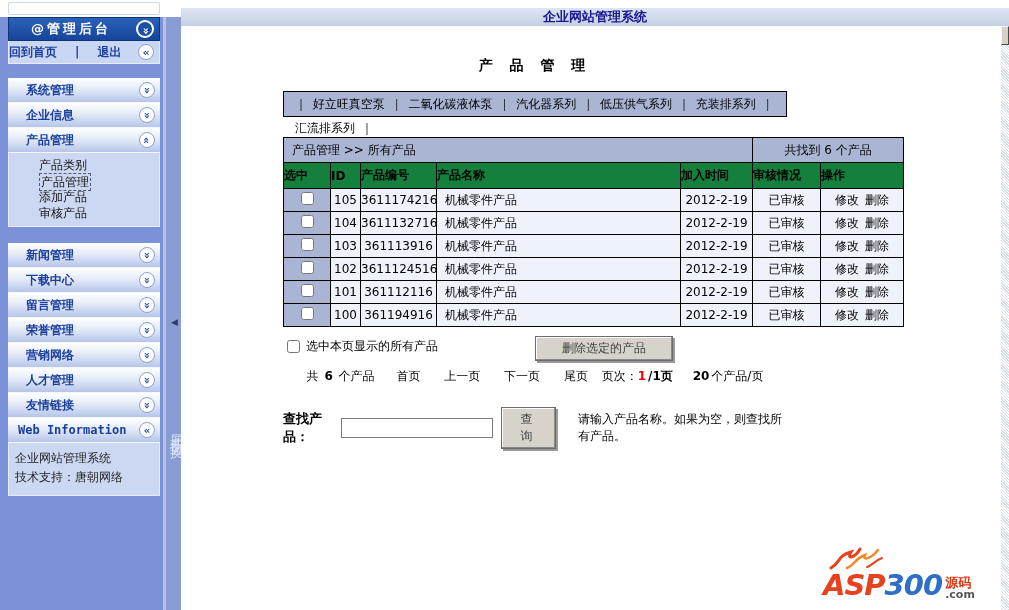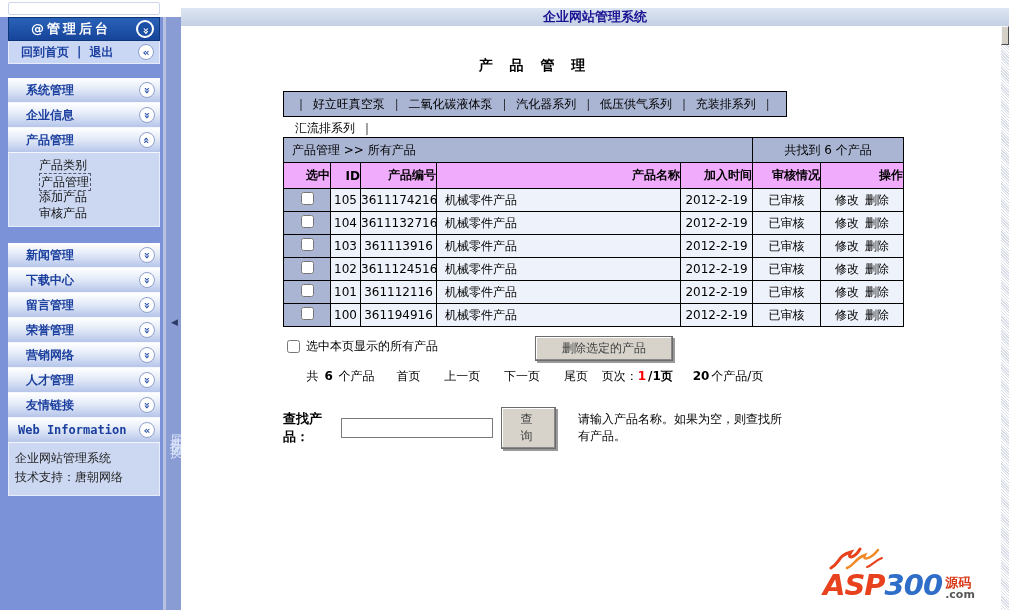--- a/index.html
+++ b/index.html
@@ -17,21 +17,21 @@
   .white-box { height:13px; background:#fff; border:1px solid #ccd6ec; border-radius:2px; margin-bottom:2px; }
 
   .admin-bar {
     height:24px; background:linear-gradient(180deg,#2a62b8,#16459a);
     border:1px solid #0e3578; display:flex; align-items:center;
     color:#fff; font-weight:bold; font-size:13px; letter-spacing:3px;
     padding-left:22px; position:relative; cursor:pointer;
   }
   .home-row {
     height:23px; background:#c9d6f4; border:1px solid #e6ecfa; border-top:none;
-    display:flex; align-items:center; gap:8px; padding-left:12px;
+    display:flex; align-items:center; gap:18px; padding-left:0;
     color:#1b3f9e; font-weight:bold; margin-bottom:14px; position:relative;
   }
   .home-row a { color:#1b3f9e; text-decoration:none; cursor:pointer; }
 
   .menu-item {
     height:25px; background:linear-gradient(180deg,#ffffff 0%,#e4ebf8 45%,#b6c5ea 100%);
     border-bottom:1px solid #f4f7fd; display:flex; align-items:center;
     color:#1b3f9e; font-weight:bold; padding-left:18px; position:relative; cursor:pointer;
   }
   .chev {
@@ -96,21 +96,21 @@
     border:1px solid #000; padding-left:8px; font-size:12px; color:#000;
   }
   .cat-bar span { margin:0 3px; }
   .cat-bar .cat { cursor:pointer; }
 
   table.products { margin-top:20px; width:620px; border-collapse:collapse; table-layout:fixed; font-size:12px; }
   table.products td { border:1px solid #000; overflow:hidden; white-space:nowrap; }
   .t-topbar td { background:#a9b5d3; height:25px; }
   .t-topbar .crumb { padding-left:8px; }
   .t-topbar .found { text-align:center; }
-  .t-head td { background:#f0abfc; height:26px; font-weight:bold; text-align:right; }
+  .t-head td { background:#15803d; height:26px; font-weight:bold; text-align:left; }
   .t-row td { background:#eef2fa; height:23px; text-align:center; }
   .t-row td.cellcheck { background:#a9b5d3; }
   .t-row td.cellname { text-align:left; padding-left:8px; }
   .t-row .op { cursor:pointer; margin:12px 3px; }
 
   .controls { margin-top:9px; height:22px; position:relative; }
   .select-all { position:absolute; left:4px; top:2px; display:flex; align-items:center; gap:6px; }
   .btn {
     background:#d7d3cb; border:1px solid #6b6b6b; color:#404040; font-size:12px;
     box-shadow:inset -1px -1px 0 #8a8a8a, inset 1px 1px 0 #ffffff, 2px 2px 0 #9a9a9a;

